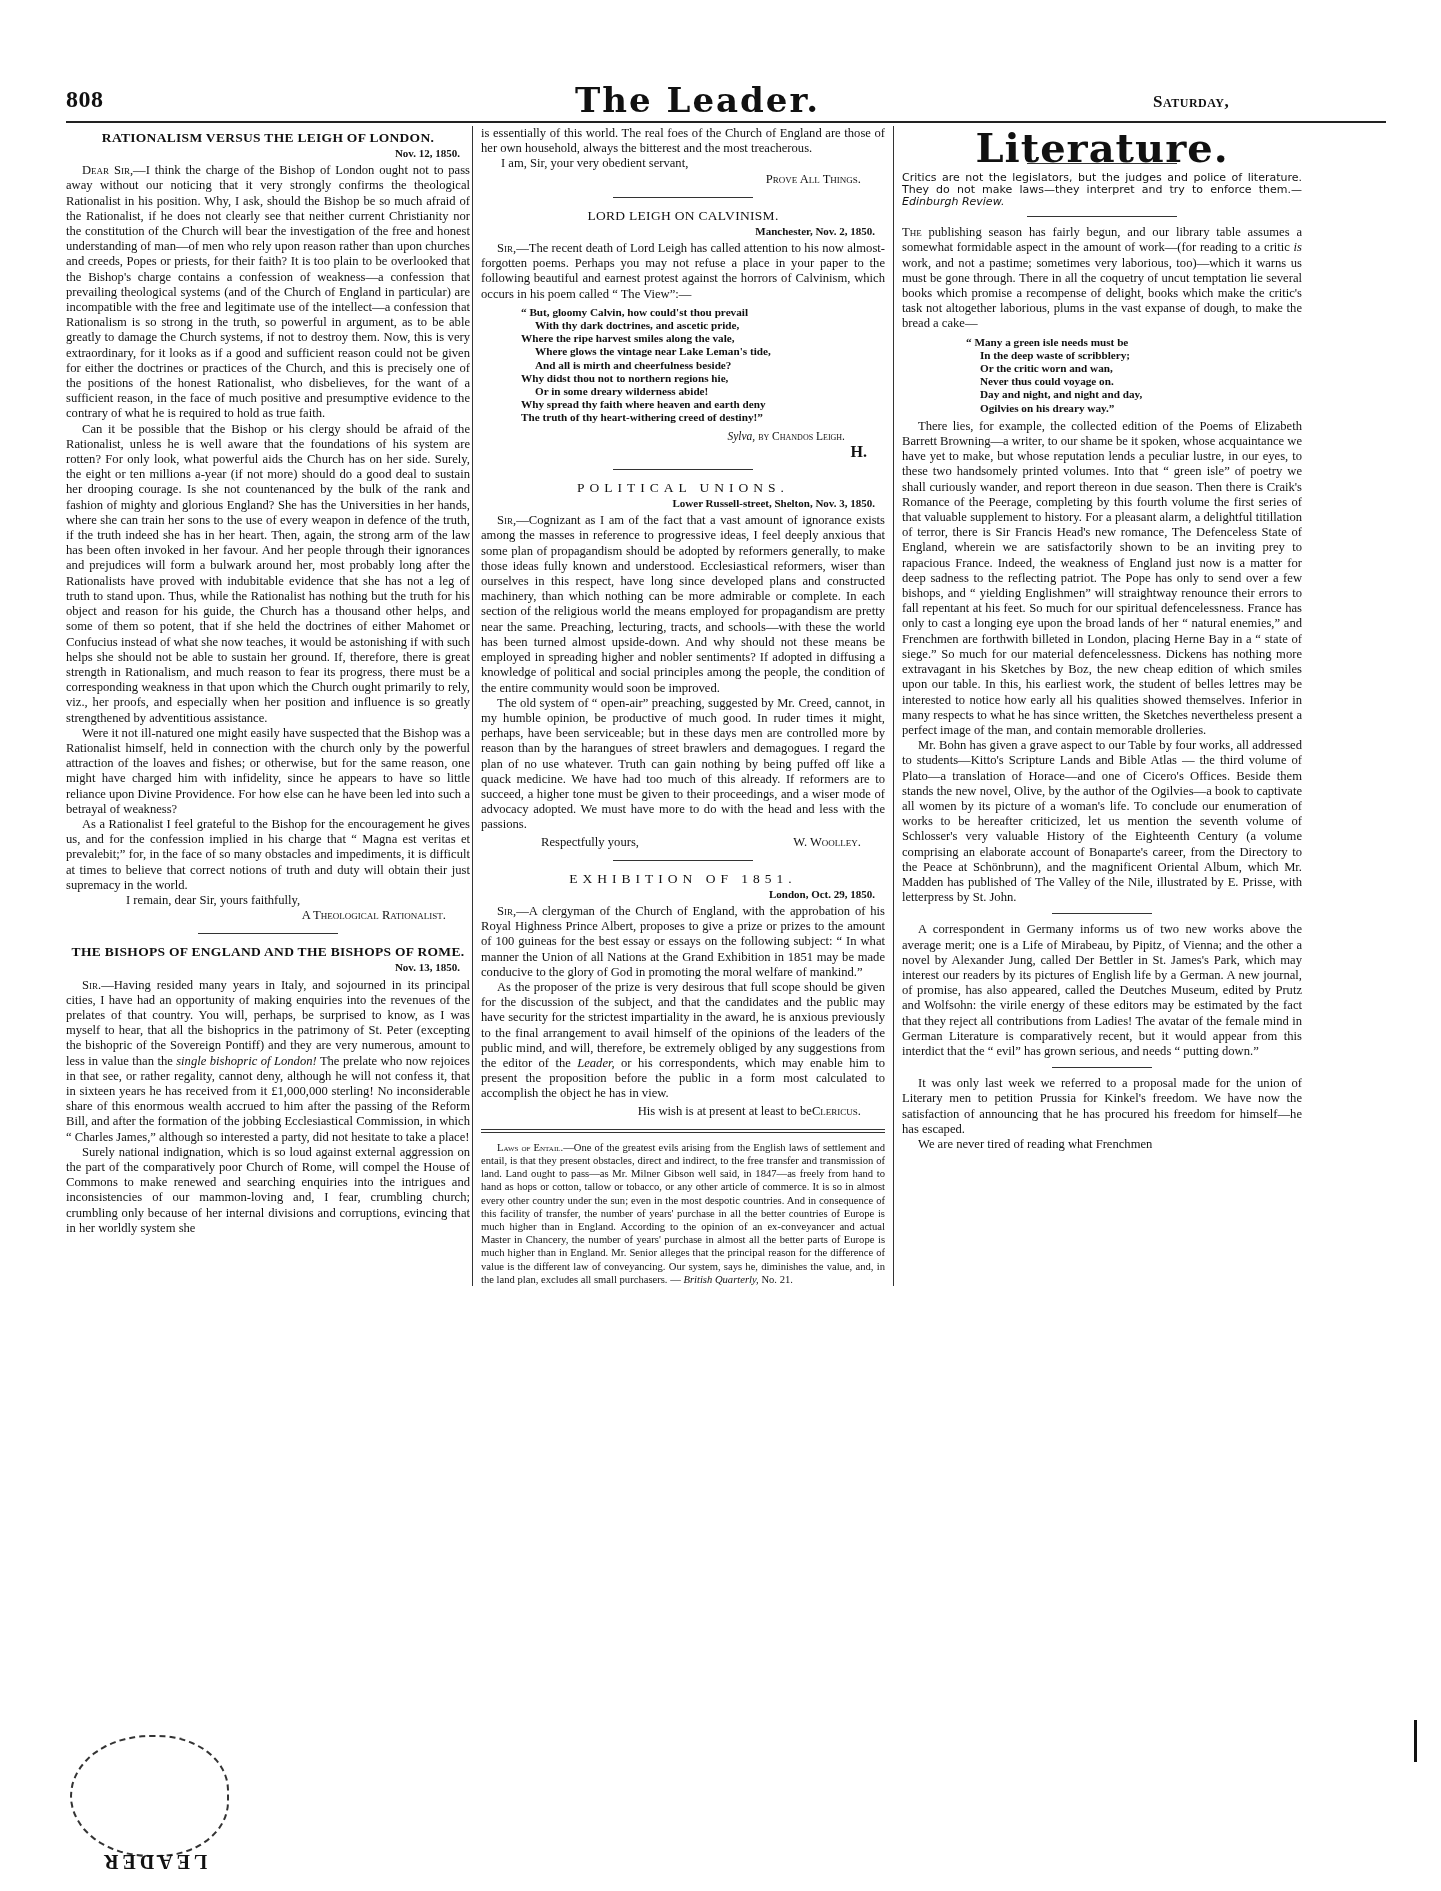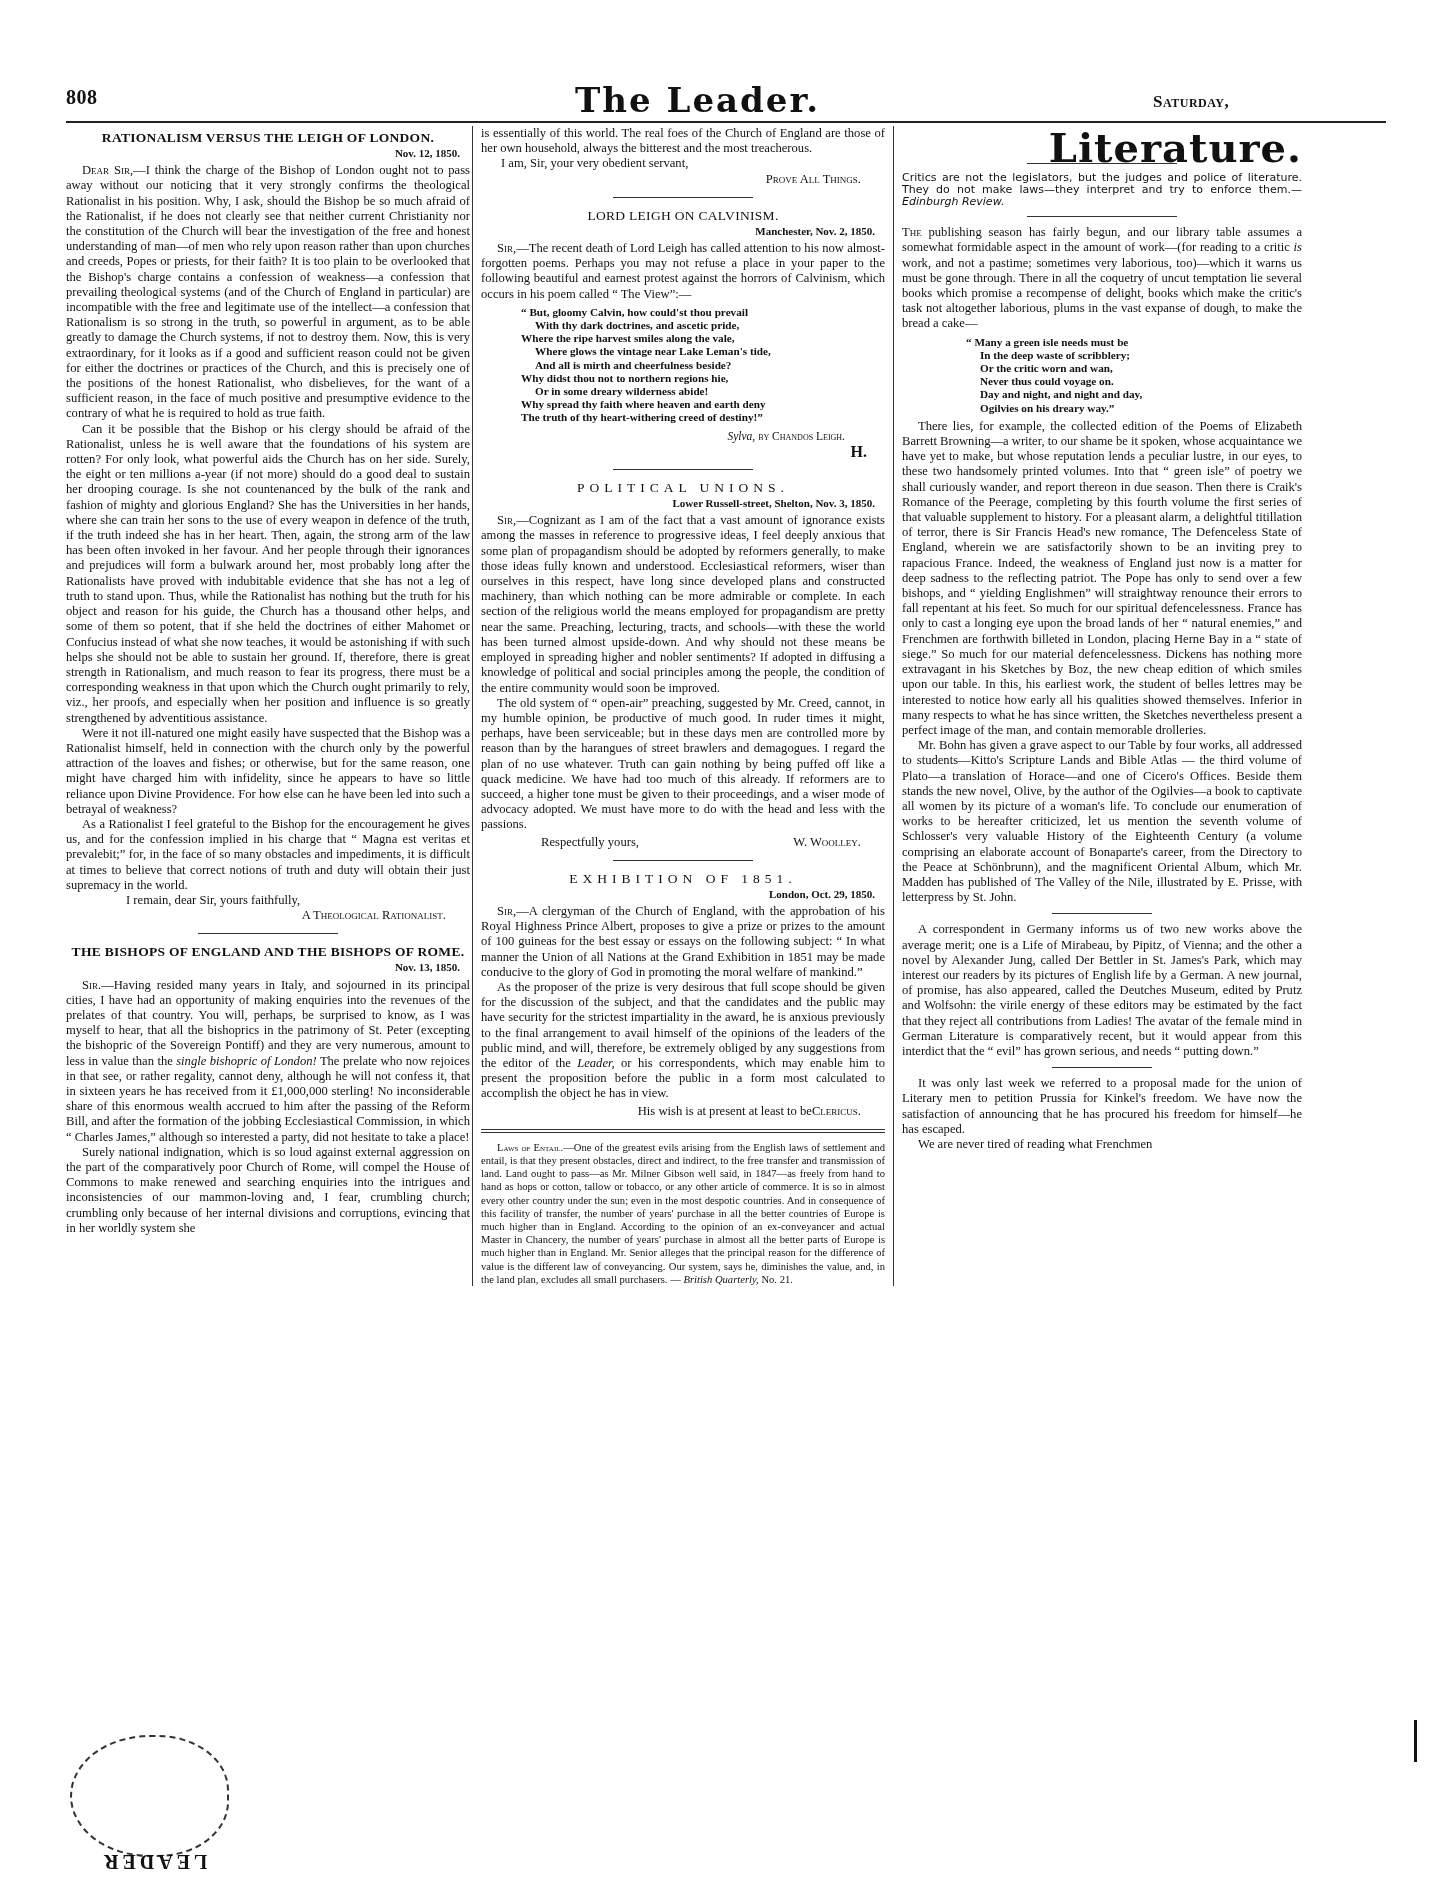--- a/index.html
+++ b/index.html
@@ -1,18 +1,18 @@
 <!DOCTYPE html>
 <html><head>
 <meta charset="utf-8">
 <style>
   html, body { margin: 0; padding: 0; background: #ffffff; }
   body { width: 1441px; height: 1891px; position: relative; overflow: hidden;
          font-family: "Liberation Serif", "DejaVu Serif", serif; color: #111; }
-  .page-num { position: absolute; left: 66px; top: 86px; font-size: 20px; font-weight: bold; letter-spacing: 0.5px; }
+  .page-num { position: absolute; left: 66px; top: 86px; font-size: 24px; font-weight: bold; letter-spacing: 0.5px; }
   .masthead { position: absolute; left: 575px; top: 80px; font-size: 34px; font-weight: bold;
               font-family: "DejaVu Serif", serif; letter-spacing: 2px; text-align: right; }
   .dayline { position: absolute; left: 1153px; top: 92px; font-size: 17px; font-weight: bold; font-variant: small-caps; letter-spacing: 0.5px; }
   .head-rule { position: absolute; left: 66px; top: 121px; width: 1320px; height: 2px; background: #222; }
   .col { position: absolute; top: 126px; font-size: 12.6px; line-height: 15.2px; text-align: justify; }
   #col-left { left: 66px; width: 404px; }
   #col-mid { left: 480px; width: 404px; border-left: 1px solid #333; border-right: 1px solid #333; padding: 0 8px; box-sizing: content-box; left: 472px; }
   #col-right { left: 902px; width: 400px; }
   h2.art-title { font-size: 13.5px; font-weight: bold; text-align: center; margin: 4px 0 0 0; line-height: 15px; letter-spacing: 0.3px; }
   h2.spaced { letter-spacing: 5px; font-weight: normal; }
@@ -23,21 +23,21 @@
   .sig { text-align: right; font-variant: small-caps; margin-right: 24px; }
   .closing { text-indent: 60px; }
   .divider { width: 140px; height: 1px; background: #333; margin: 10px auto 10px auto; }
   .double-rule { border-top: 1px solid #333; border-bottom: 1px solid #333; height: 2px; margin: 10px 0 8px 0; }
   .poem { margin: 4px 0 4px 40px; font-size: 11.2px; line-height: 13.2px; font-weight: bold; text-align: left; }
   .poem .l { white-space: nowrap; }
   .poem .ind { padding-left: 14px; }
   .poem-attr { text-align: right; font-size: 11.5px; margin-right: 40px; }
   .initial-h { text-align: right; font-weight: bold; font-size: 16px; margin-right: 18px; }
   .small-text { font-size: 10.6px; line-height: 13.2px; }
-  .lit-title { font-family: "DejaVu Serif", serif; font-size: 40px; font-weight: bold; text-align: right; margin: 14px 0 6px 0; letter-spacing: 1px; }
+  .lit-title { font-family: "DejaVu Serif", serif; font-size: 40px; font-weight: bold; text-align: center; margin: 14px 0 6px 0; letter-spacing: 1px; }
   .epigraph { font-size: 11px; line-height: 12px; font-family: "DejaVu Sans", sans-serif; text-align: justify; margin-top: 4px; }
   .short-rule { width: 150px; height: 1px; background: #333; margin: 8px auto; }
   .stamp { position: absolute; left: 70px; top: 1735px; width: 155px; height: 118px; border: 2px dashed #333; border-radius: 50% 45% 45% 50%; }
   .stamp-text { position: absolute; left: 100px; top: 1850px; font-size: 20px; font-weight: bold; letter-spacing: 4px; transform: scaleY(-1) scaleX(-1); }
   .edge-mark { position: absolute; left: 1414px; top: 1720px; width: 3px; height: 42px; background: #111; }
 </style>
 </head>
 <body>
 
 <div class="page-num">808</div>

